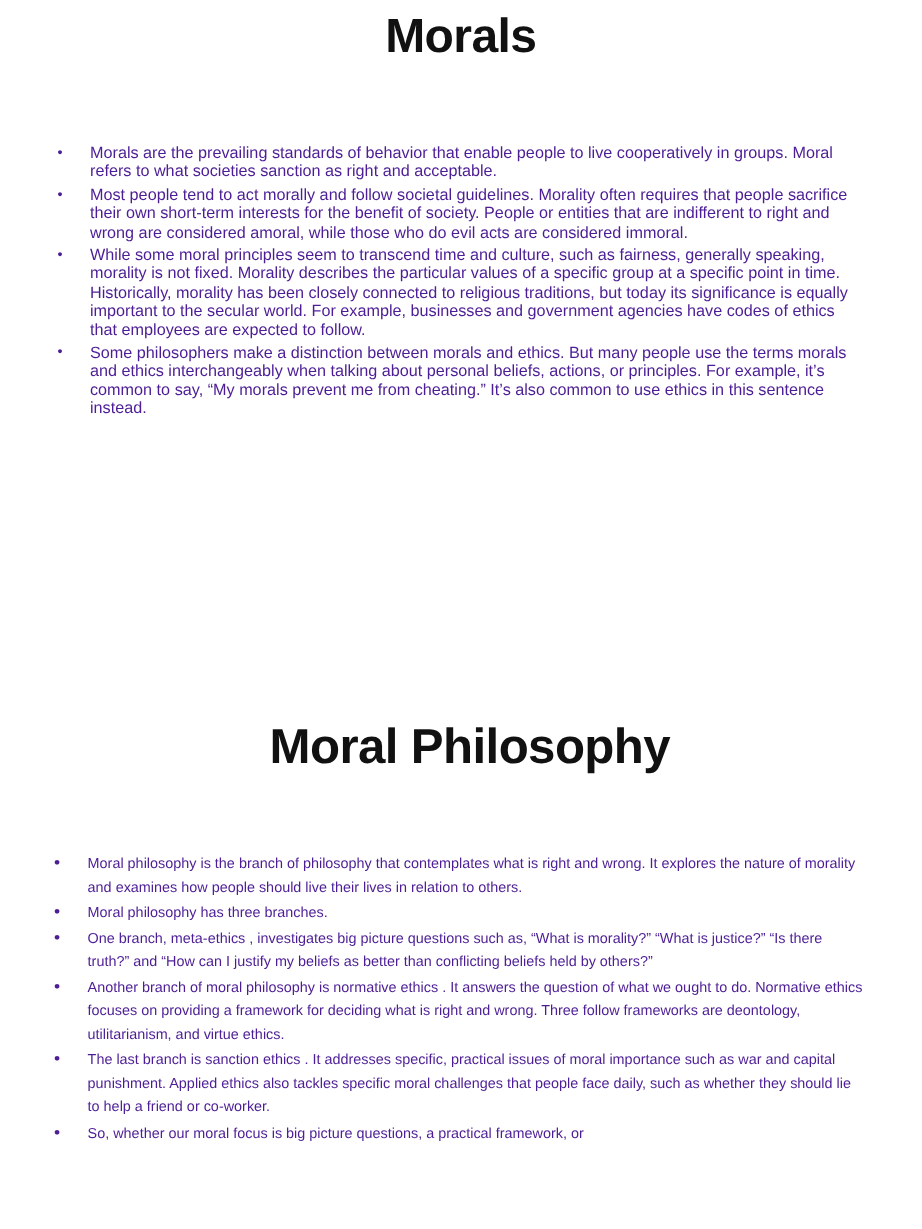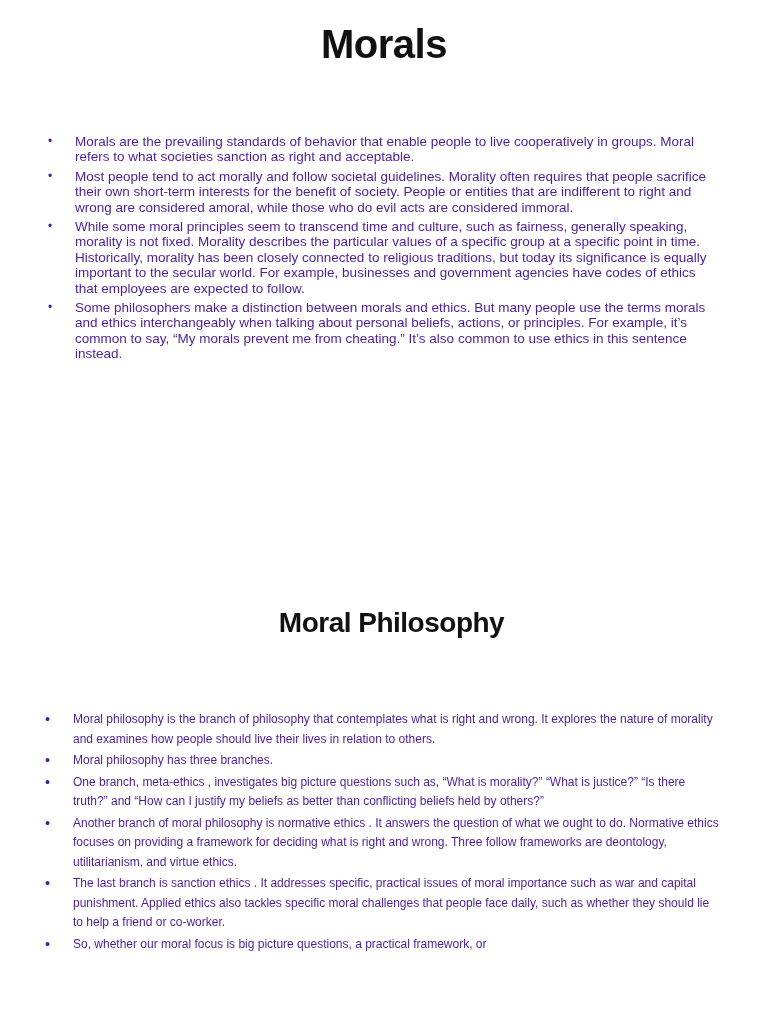--- a/index.html
+++ b/index.html
@@ -27,27 +27,27 @@
     overflow: visible;
   }
   .title {
     margin: 0;
     text-align: center;
     font-weight: 700;
     color: #111111;
     letter-spacing: -0.5px;
   }
   .slide-1 .title {
-    padding-top: 21px;
+    padding-top: 7px;
     font-size: 40px;
     line-height: 47px;
   }
   .slide-2 .title {
     padding-top: 86px;
-    font-size: 28px;
+    font-size: 41px;
     line-height: 49px;
     padding-left: 15px;
   }
   ul.bullets {
     list-style: none;
     padding: 0;
   }
   ul.bullets li {
     position: relative;
     color: #4c1d95;

